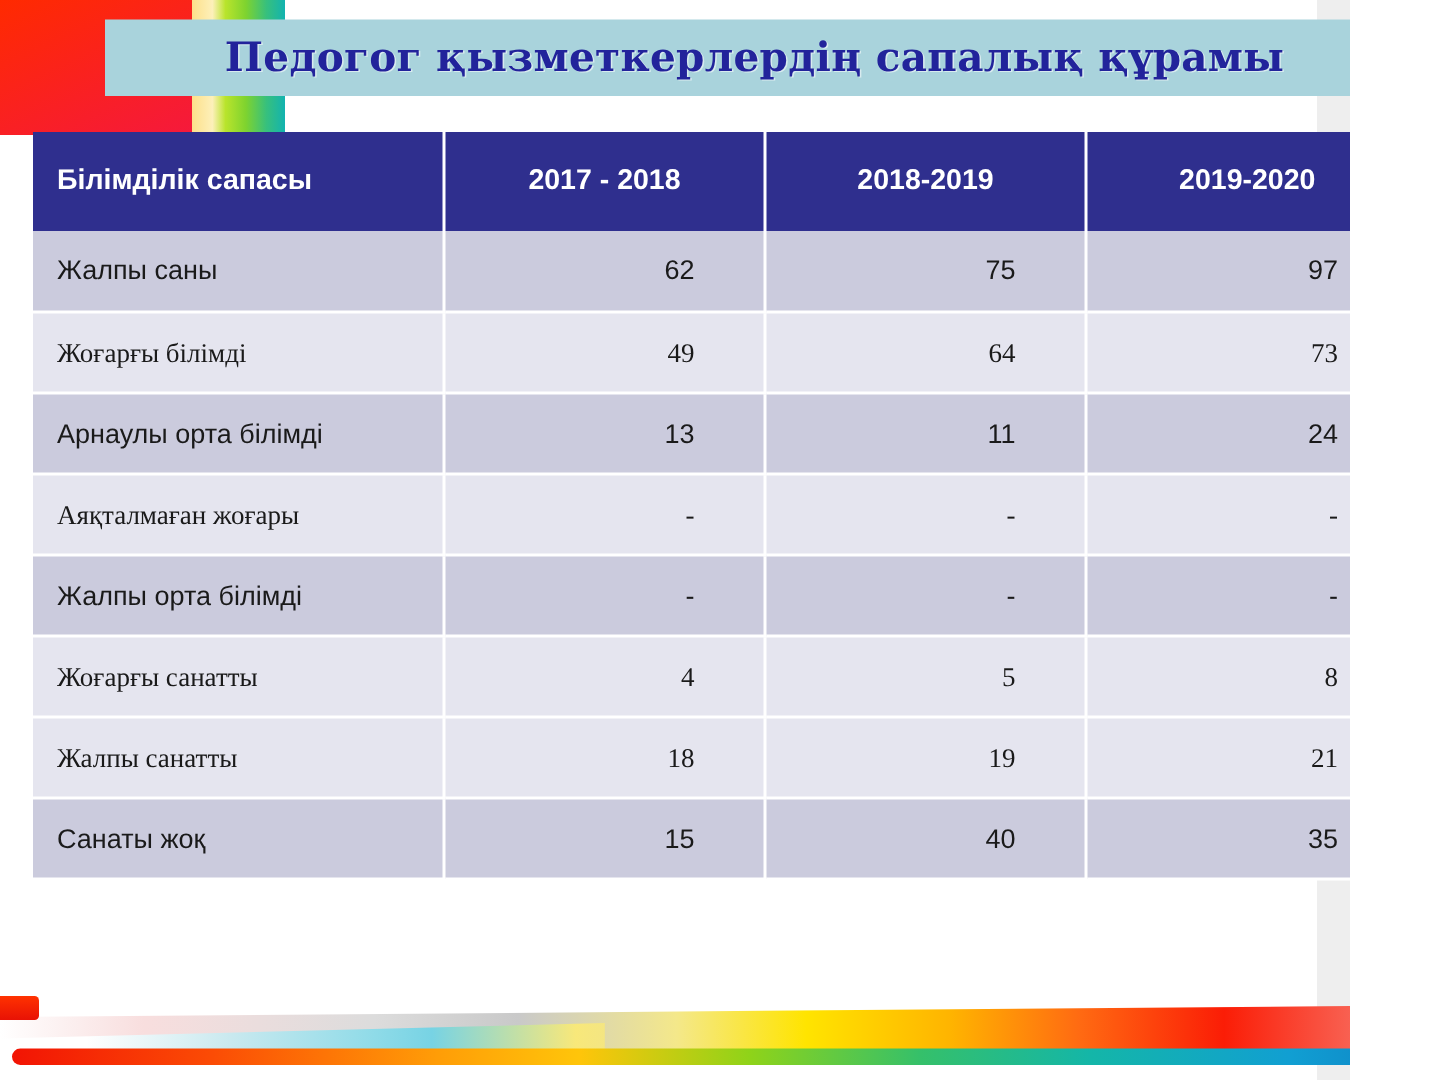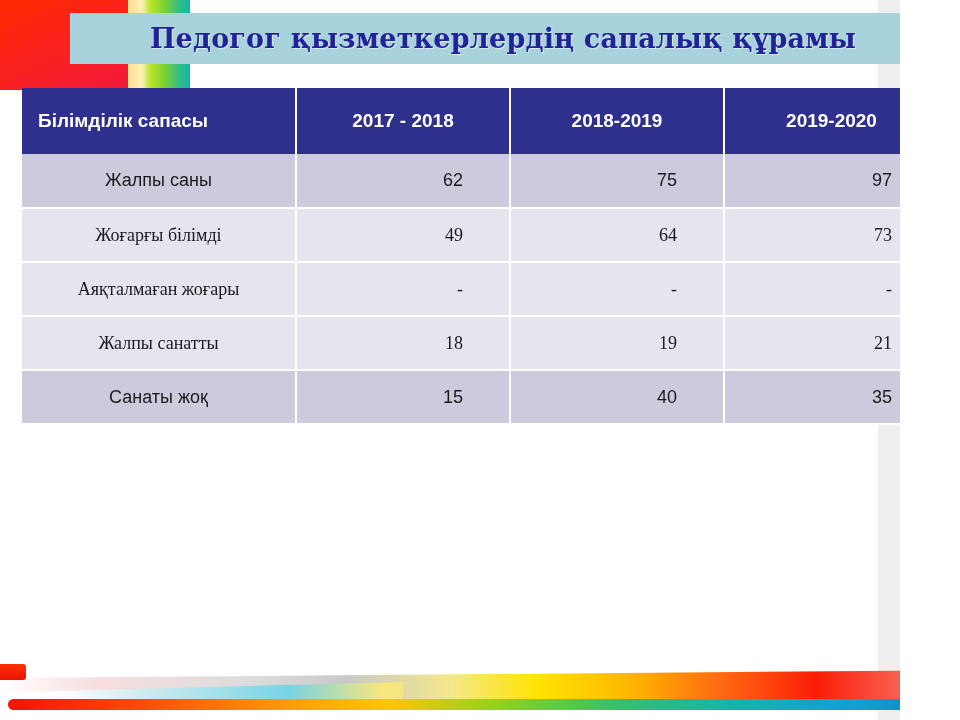--- a/index.html
+++ b/index.html
@@ -133,21 +133,21 @@
   table.qual-table tbody td {
     height: 54px;
     font-size: 18px;
     color: #1a1a1a;
     border-right: 2px solid #ffffff;
     border-bottom: 2px solid #ffffff;
     padding: 0 16px;
     vertical-align: middle;
   }
   table.qual-table tbody td:last-child { border-right: none; }
-  table.qual-table tbody td.td-label { text-align: center; }
+  table.qual-table tbody td.td-label { text-align: left; }
   table.qual-table tbody td.td-value { text-align: right; padding-right: 46px; margin-left: 48px; }
 
   table.qual-table tbody tr.row-odd  td { background: #cbcbdd; }
   table.qual-table tbody tr.row-even td { background: #e5e5ef; font-family: Liberation Serif, serif; }
 
   
   .deco-footer {
     position: absolute;
     left: 0;
     bottom: 0;
@@ -249,25 +249,43 @@
           <td class="td-value">62</td>
           <td class="td-value">75</td>
           <td class="td-value">97</td>
         </tr>
         <tr class="row-even">
           <td class="td-label">Жоғарғы білімді</td>
           <td class="td-value">49</td>
           <td class="td-value">64</td>
           <td class="td-value">73</td>
         </tr>
+        <tr class="row-odd">
+          <td class="td-label">Арнаулы орта білімді</td>
+          <td class="td-value">13</td>
+          <td class="td-value">11</td>
+          <td class="td-value">24</td>
+        </tr>
         <tr class="row-even">
           <td class="td-label">Аяқталмаған жоғары</td>
           <td class="td-value">-</td>
           <td class="td-value">-</td>
           <td class="td-value">-</td>
+        </tr>
+        <tr class="row-odd">
+          <td class="td-label">Жалпы орта білімді</td>
+          <td class="td-value">-</td>
+          <td class="td-value">-</td>
+          <td class="td-value">-</td>
+        </tr>
+        <tr class="row-even">
+          <td class="td-label">Жоғарғы санатты</td>
+          <td class="td-value">4</td>
+          <td class="td-value">5</td>
+          <td class="td-value">8</td>
         </tr>
         <tr class="row-even">
           <td class="td-label">Жалпы санатты</td>
           <td class="td-value">18</td>
           <td class="td-value">19</td>
           <td class="td-value">21</td>
         </tr>
         <tr class="row-odd">
           <td class="td-label">Санаты жоқ</td>
           <td class="td-value">15</td>

